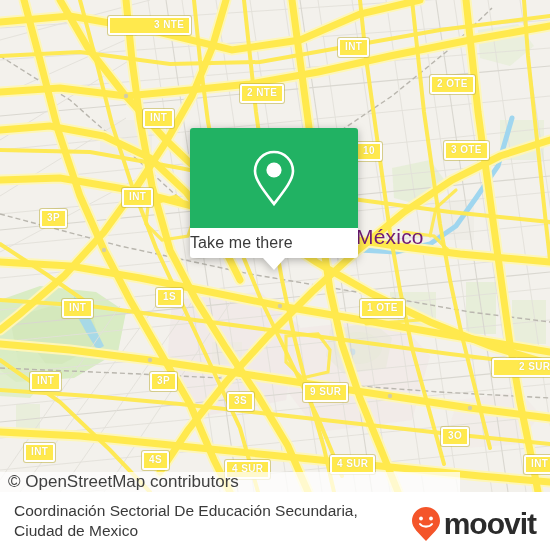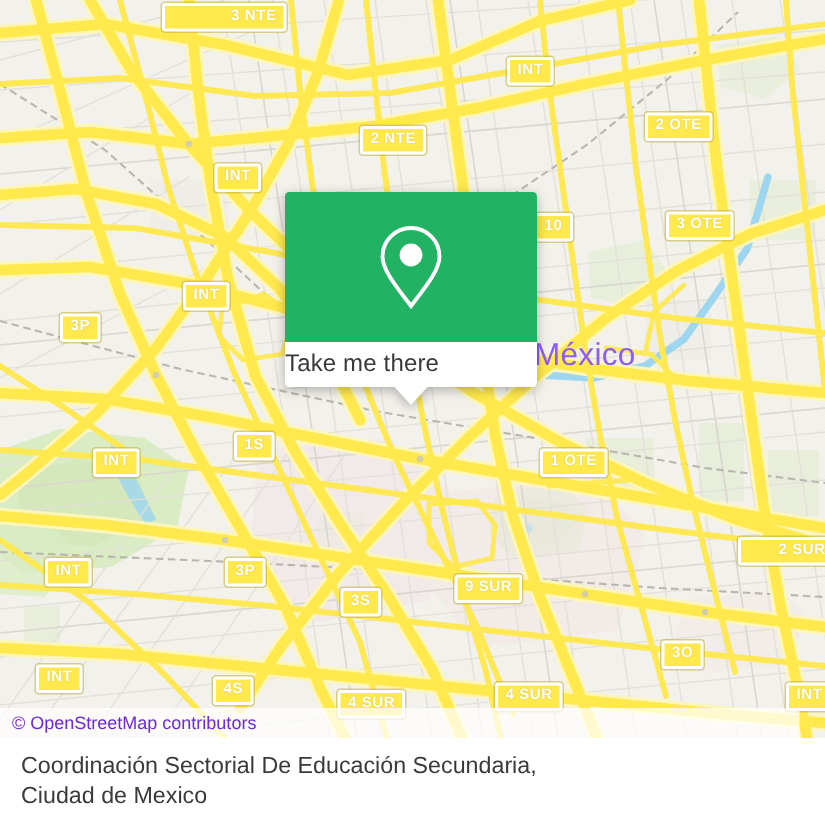--- a/index.html
+++ b/index.html
@@ -27,32 +27,32 @@
     padding:1px 5px 2px 5px;
     letter-spacing:.4px;
     white-space:nowrap;
     text-shadow:0 0 1px rgba(150,140,40,.45);
     box-shadow:0 0 0 1px rgba(190,175,60,.55);
   }
 
   
   .city-label{
     position:absolute;
-    color:#8b5cf6;
+    color:#701a75;
     font-size:21px;
     line-height:22px;
     letter-spacing:.2px;
     white-space:nowrap;
   }
 
   
   .attrib{
-    position:absolute;left:0;top:472px;width:533px;height:20px;
+    position:absolute;left:0;top:472px;width:460px;height:20px;
     background:rgba(255,255,255,.72);
-    color:#6d28d9;font-size:12px;line-height:20px;
+    color:#404040;font-size:17px;line-height:20px;
     padding-left:8px;box-sizing:border-box;white-space:nowrap;
   }
 
   
   .card{
     position:absolute;left:190px;top:128px;width:168px;
     filter:drop-shadow(0 2px 4px rgba(0,0,0,.28));
   }
   .card-top{
     height:100px;background:#21b263;
@@ -266,21 +266,21 @@
         <circle cx="330" cy="236" r="2.2"></circle>
           <circle cx="280" cy="306" r="2.2"></circle>
         <circle cx="390" cy="396" r="2.2"></circle>
           <circle cx="150" cy="360" r="2.2"></circle>
         <circle cx="470" cy="408" r="2.2"></circle>
           <circle cx="104" cy="250" r="2.2"></circle>
       </g>
     </svg>
 
     <div>
-      <div class="shield" style="left:108px;top:2px;padding-left:44px;">3 NTE</div>
+      <div class="shield" style="left:108px;top:16px;padding-left:44px;">3 NTE</div>
       <div class="shield" style="left:338px;top:38px;">INT</div>
       <div class="shield" style="left:240px;top:84px;">2 NTE</div>
       <div class="shield" style="left:430px;top:75px;">2 OTE</div>
       <div class="shield" style="left:143px;top:109px;">INT</div>
       <div class="shield" style="left:356px;top:142px;">10</div>
       <div class="shield" style="left:444px;top:141px;">3 OTE</div>
       <div class="shield" style="left:122px;top:188px;">INT</div>
       <div class="shield" style="left:40px;top:209px;">3P</div>
       <div class="shield" style="left:156px;top:288px;">1S</div>
       <div class="shield" style="left:62px;top:299px;">INT</div>
@@ -314,15 +314,24 @@
     </div>
 
     <div class="attrib">© OpenStreetMap contributors</div>
   </div>
 
   <div class="footer">
     <div class="footer-title">
       <span>Coordinación Sectorial De Educación Secundaria,</span><br>
       <span>Ciudad de Mexico</span>
     </div>
+    <div class="logo">
+      <svg width="30" height="36" viewBox="0 0 30 36">
+        <path d="M15 1 C7.3 1 1 7.3 1 15 C1 22 8 27 15 35 C22 27 29 22 29 15 C29 7.3 22.7 1 15 1 Z" fill="#f4552a"></path>
+        <circle cx="10" cy="12.5" r="1.9" fill="#ffffff"></circle>
+        <circle cx="20" cy="12.5" r="1.9" fill="#ffffff"></circle>
+        <path d="M9 18 C11.5 21.5 18.5 21.5 21 18" fill="none" stroke="#ffffff" stroke-width="2.1" stroke-linecap="round"></path>
+      </svg>
+      <span class="logo-word">moovit</span>
+    </div>
   </div>
 
 </div>
 
 </body></html>

